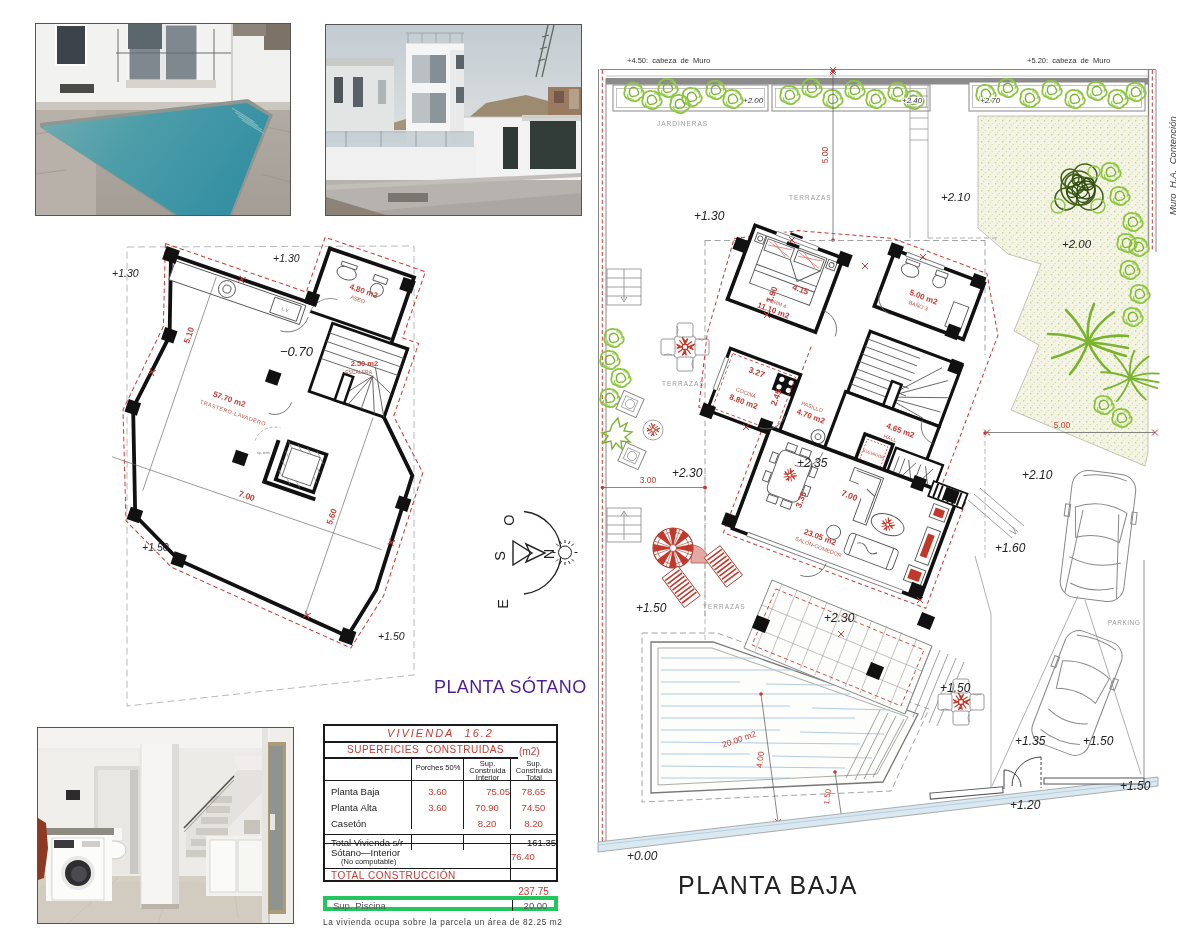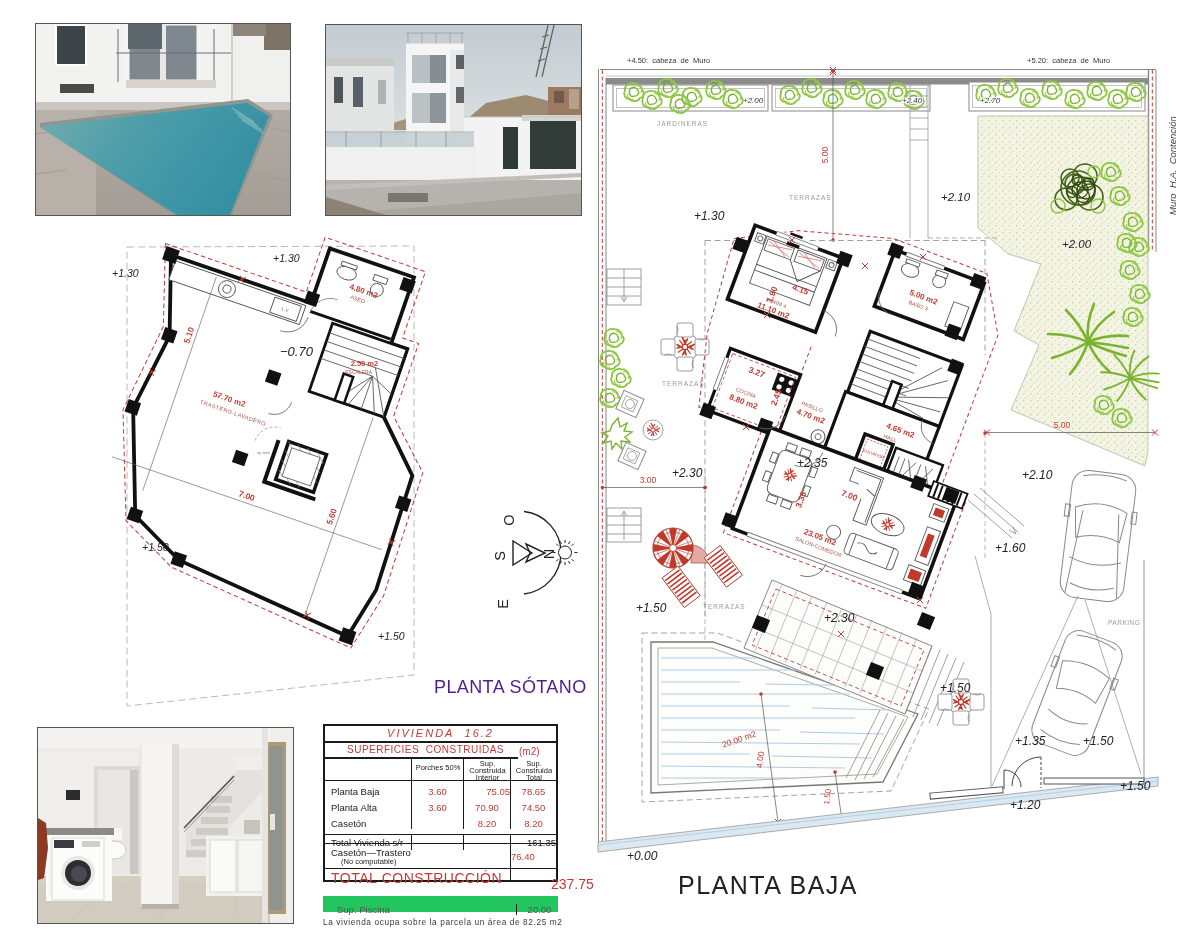--- a/index.html
+++ b/index.html
@@ -291,33 +291,33 @@
   <div class="abs" style="left:0;top:108px;width:231px;height:15px;border-top:1px solid #1a1a1a;font-size:9.5px;color:#1a1a1a;">
     <div class="abs" style="left:86px;top:0;width:1px;height:15px;background:#1a1a1a;"></div>
     <div class="abs" style="left:138px;top:0;width:1px;height:15px;background:#1a1a1a;"></div>
     <div class="abs" style="left:185px;top:0;width:1px;height:15px;background:#1a1a1a;"></div>
     <div class="abs" style="left:6px;top:2px;">Total&nbsp;Vivienda&nbsp;s/r</div>
     <div class="abs" style="left:186px;top:2px;width:45px;text-align:right;">161.35</div>
   </div>
 
   <div class="abs" style="left:0;top:117px;width:231px;height:25px;border-top:1px solid #1a1a1a;font-size:9.5px;color:#1a1a1a;">
     <div class="abs" style="left:185px;top:0;width:1px;height:25px;background:#1a1a1a;"></div>
-    <div class="abs" style="left:6px;top:3px;">Casetón—Trastero</div>
+    <div class="abs" style="left:6px;top:3px;">Sótano—Interior</div>
     <div class="abs" style="left:16px;top:13px;font-size:7.5px;">(No&nbsp;computable)</div>
     <div class="abs" style="left:186px;top:7px;width:45px;color:#c43b33;">76.40</div>
   </div>
 
-  <div class="abs" style="left:0;top:142px;width:231px;height:12px;border-top:1px solid #1a1a1a;font-size:14px;color:#c43b33;">
+  <div class="abs" style="left:0;top:142px;width:231px;height:12px;border-top:1px solid #1a1a1a;font-size:10px;color:#c43b33;">
     <div class="abs" style="left:185px;top:0;width:1px;height:12px;background:#1a1a1a;"></div>
     <div class="abs" style="left:6px;top:1px;letter-spacing:0.5px;">TOTAL&nbsp;CONSTRUCCIÓN</div>
-    <div class="abs" style="left:186px;top:7px;width:45px;margin-left:40px;">237.75</div>
+    <div class="abs" style="left:186px;top:17px;width:45px;text-align:center;">237.75</div>
   </div>
 </div>
 
-<div class="abs" style="left:323px;top:896px;width:235px;height:15px;border:8px solid #22c55e;box-sizing:border-box;font-size:9.5px;color:#555;">
+<div class="abs" style="left:323px;top:896px;width:235px;height:15px;border:4px solid #22c55e;box-sizing:border-box;font-size:9.5px;color:#555;">
   <div class="abs" style="left:185px;top:0;width:1px;height:11px;background:#1a1a1a;"></div>
   <div class="abs" style="left:6px;top:0px;">Sup.&nbsp;Piscina</div>
   <div class="abs" style="left:186px;top:0px;width:45px;text-align:center;">20.00</div>
 </div>
 
 <div class="abs" style="left:323px;top:917px;width:235px;text-align:center;font-size:8.3px;color:#3a3a3a;letter-spacing:0.6px;">La&nbsp;vivienda&nbsp;ocupa&nbsp;sobre&nbsp;la&nbsp;parcela&nbsp;un&nbsp;área&nbsp;de&nbsp;82.25&nbsp;m2</div>
 
 <svg id="sotano" class="abs" style="left:40px;top:230px;" width="560" height="560" viewBox="40 230 560 560">
 
 <path d="M127,247 L414,246 L414,675 L127,706 Z" fill="none" stroke="#b0b0b0" stroke-width="0.9" stroke-dasharray="7 4"></path>

